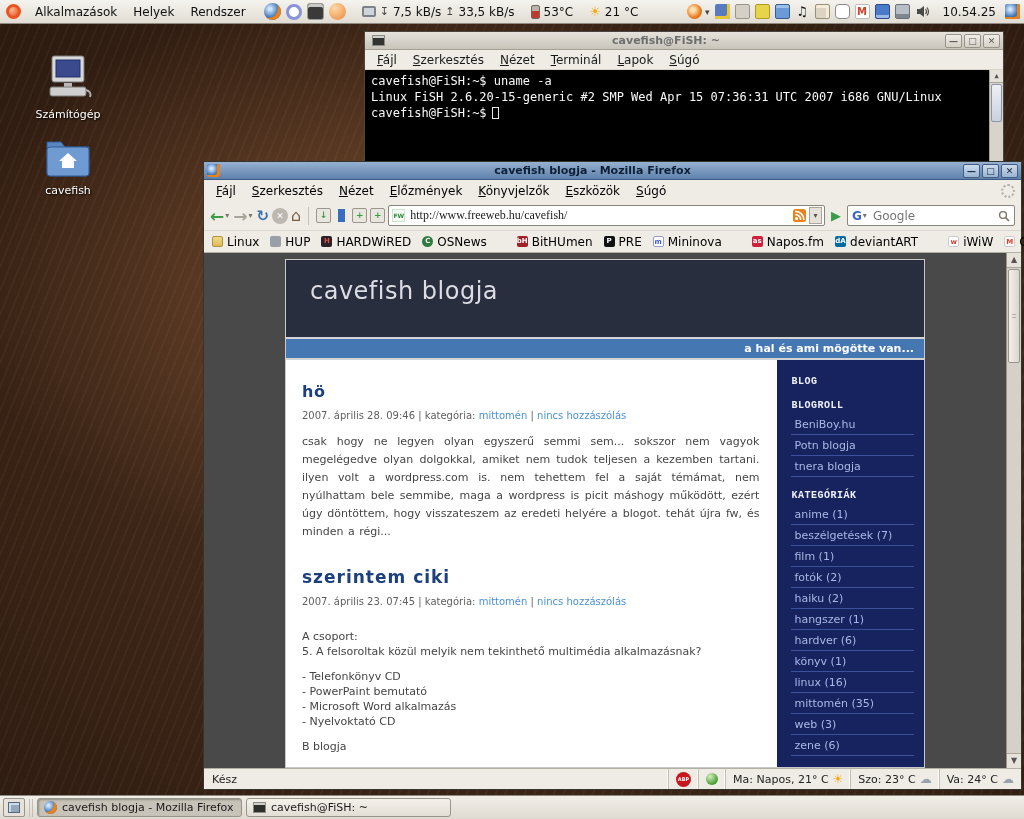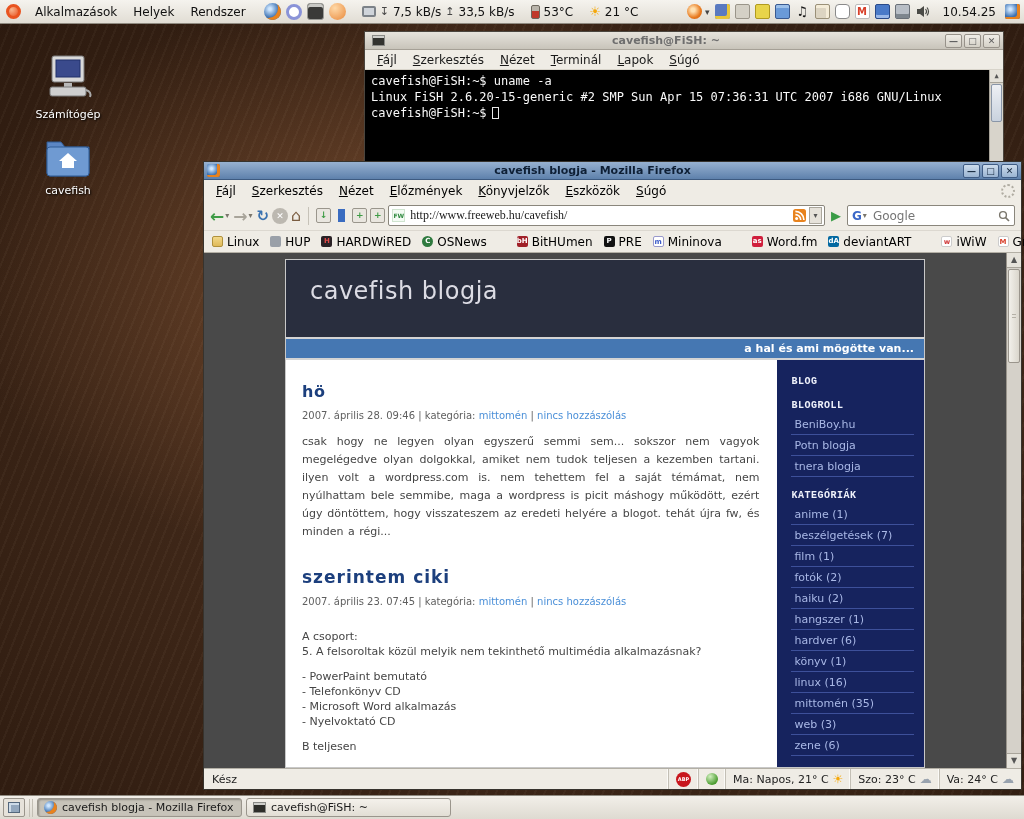--- a/index.html
+++ b/index.html
@@ -304,21 +304,21 @@
     <div class="t-menubar">
       <span class="menu-item">Fájl</span>
       <span class="menu-item">Szerkesztés</span>
       <span class="menu-item">Nézet</span>
       <span class="menu-item">Terminál</span>
       <span class="menu-item">Lapok</span>
       <span class="menu-item">Súgó</span>
     </div>
     <div class="t-body">
       <div class="t-line">cavefish@FiSH:~$ uname -a</div>
-      <div class="t-line">Linux FiSH 2.6.20-15-generic #2 SMP Sun Apr 15 07:36:31 UTC 2007 i686 GNU/Linux</div>
+      <div class="t-line">Linux FiSH 2.6.20-15-generic #2 SMP Wed Apr 15 07:36:31 UTC 2007 i686 GNU/Linux</div>
       <div class="t-line"><span>cavefish@FiSH:~$</span><span class="cursor"></span></div>
       <div class="t-scroll">
         <div class="t-up">▲</div>
         <div class="t-thumb"></div>
       </div>
     </div>
   </div>
 
   <div class="firefox">
     <div class="f-titlebar">
@@ -401,21 +401,21 @@
           <span class="bk-ico bk-pre">P</span>
           <span>PRE</span>
         </span>
       <span class="bk">
           <span class="bk-ico bk-mn">m</span>
           <span>Mininova</span>
         </span>
       <div class="vsep"></div>
       <span class="bk">
           <span class="bk-ico bk-last">as</span>
-          <span>Word.fm</span>
+          <span>Napos.fm</span>
         </span>
       <span class="bk">
           <span class="bk-ico bk-da">dA</span>
           <span>deviantART</span>
         </span>
       <div class="vsep"></div>
       <span class="bk">
           <span class="bk-ico bk-iwiw">w</span>
           <span>iWiW</span>
         </span>
@@ -454,26 +454,26 @@
                 <span>kategória:</span>
                 <a href="#">mittomén</a>
                 <span>|</span>
                 <a href="#">nincs hozzászólás</a>
               </div>
               <div class="p-lines">
                 <div class="p-line"></div>
                 <div class="p-line">A csoport:</div>
                 <div class="p-line">5. A felsoroltak közül melyik nem tekinthető multimédia alkalmazásnak?</div>
                 <div class="p-line"></div>
+                <div class="p-line">- Telefonkönyv CD</div>
                 <div class="p-line">- PowerPaint bemutató</div>
-                <div class="p-line">- Telefonkönyv CD</div>
                 <div class="p-line">- Microsoft Word alkalmazás</div>
                 <div class="p-line">- Nyelvoktató CD</div>
                 <div class="p-line"></div>
-                <div class="p-line">B teljesen</div>
+                <div class="p-line">B blogja</div>
 
               </div>
             </div>
           </div>
           <div class="b-side">
             <div class="s-head first">BLOG</div>
             <div class="s-head">BLOGROLL</div>
             <a href="#" class="s-link">BeniBoy.hu</a>
             <a href="#" class="s-link">Potn blogja</a>
             <a href="#" class="s-link">tnera blogja</a>

